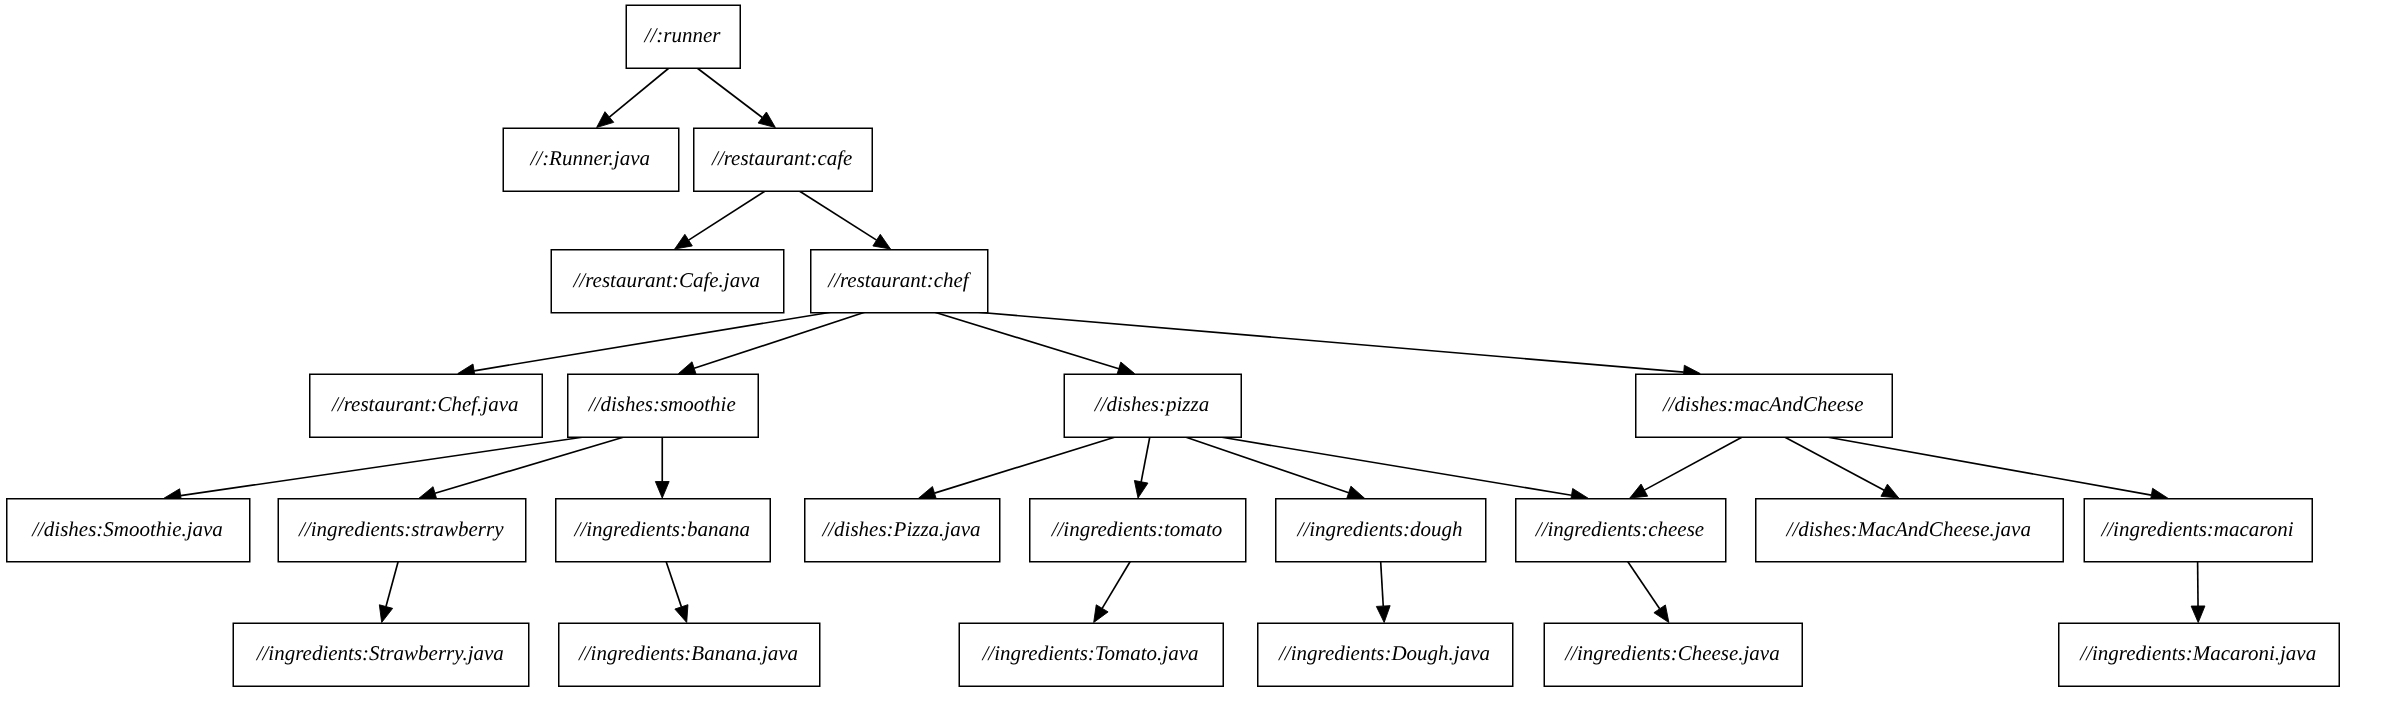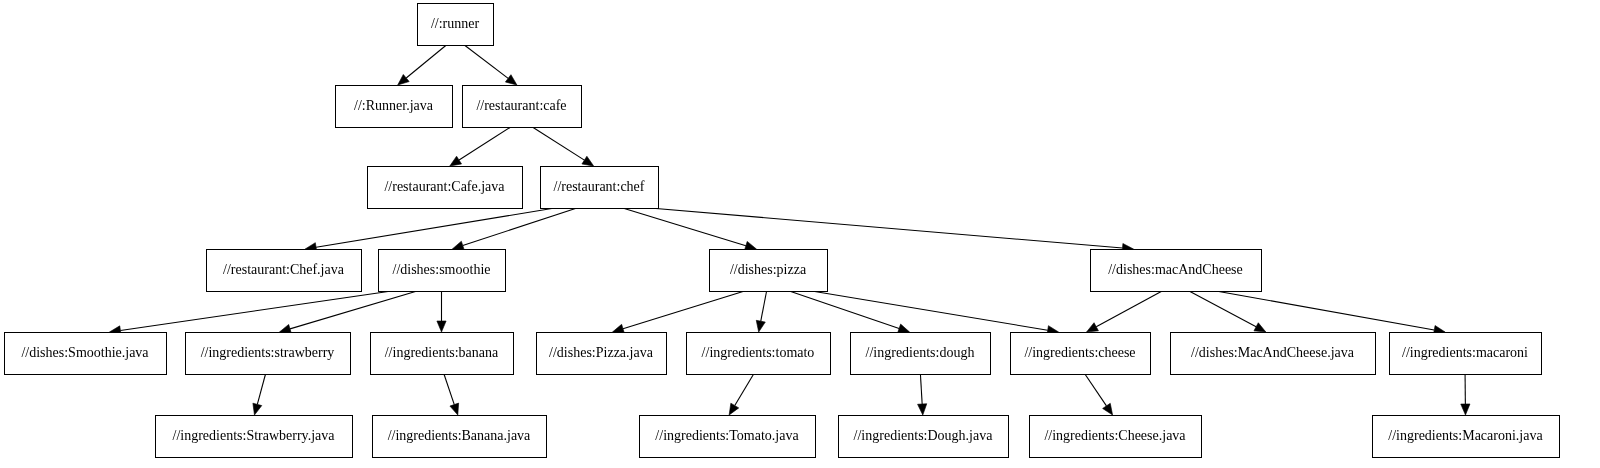--- a/index.html
+++ b/index.html
@@ -11,20 +11,21 @@
     width: 1600px;
     height: 468px;
     overflow: hidden;
     font-family: "Liberation Serif", "DejaVu Serif", serif;
   }
   #graph-root {
     position: relative;
     width: 1600px;
     height: 468px;
     background: #ffffff;
+    font-style: italic;
   }
   svg#graph-canvas {
     position: absolute;
     top: 0;
     left: 0;
     width: 1600px;
     height: 468px;
     display: block;
   }
   .node-rect {

